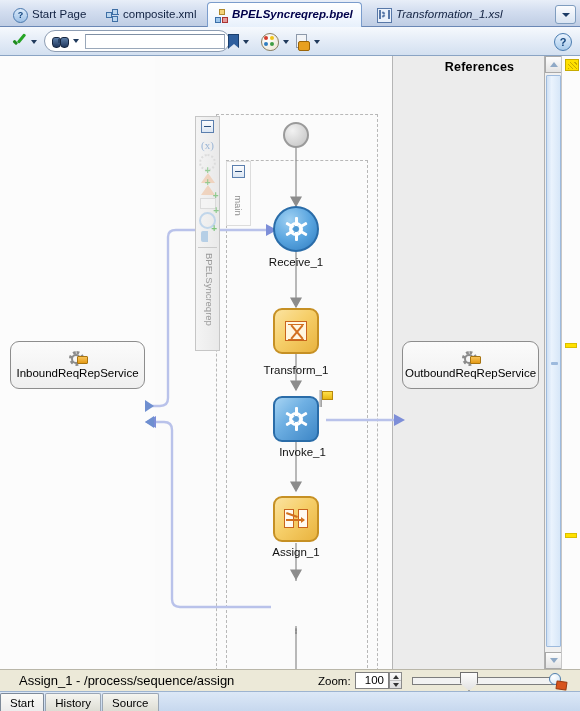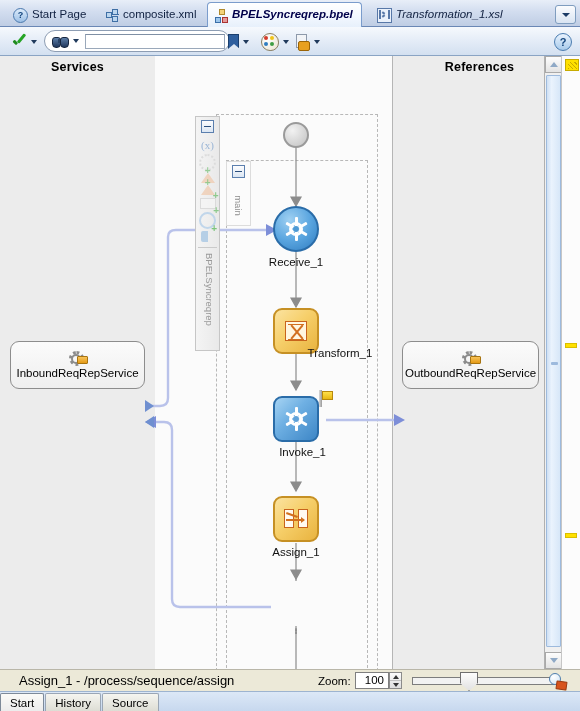--- a/index.html
+++ b/index.html
@@ -426,23 +426,20 @@
           <span class="ar"></span>
       </span>
       <span class="arrow-sm"></span>
     </div>
 
     <div class="helpblue">?</div>
   </div>
 
   <div class="canvas">
 
-    <div class="dotpanel left">
-      <div class="panel-title">Services</div>
-    </div>
     <div class="dotpanel right">
       <div class="panel-title">References</div>
     </div>
 
     <div class="swimlane"></div>
 
     <div class="dashbox" style="left:216px;top:58px;width:162px;height:597px;"></div>
     <div class="dashbox" style="left:226px;top:104px;width:142px;height:538px;"></div>
 
     <svg class="wires" viewBox="0 0 565 613">
@@ -529,21 +526,21 @@
 
     <div class="node" style="left:273px;top:252px;">
       <div class="act-sq gold">
         <span class="xform-g">
           <span class="xf-x">
               <i class="a"></i>
               <i class="b"></i>
             </span>
         </span>
       </div>
-      <div class="nlabel" style="top:39px;margin-left:44px;">Transform_1</div>
+      <div class="nlabel" style="top:56px;">Transform_1</div>
     </div>
 
     <div class="node" style="left:273px;top:340px;">
       <div class="act-sq blue">
         <span class="gear-w">
           <i class="tooth"></i>
             <i class="tooth b"></i>
             <i class="tooth c"></i>
           <i class="ring"></i>
             <i class="hole" style="background:#5fa2da;"></i>

